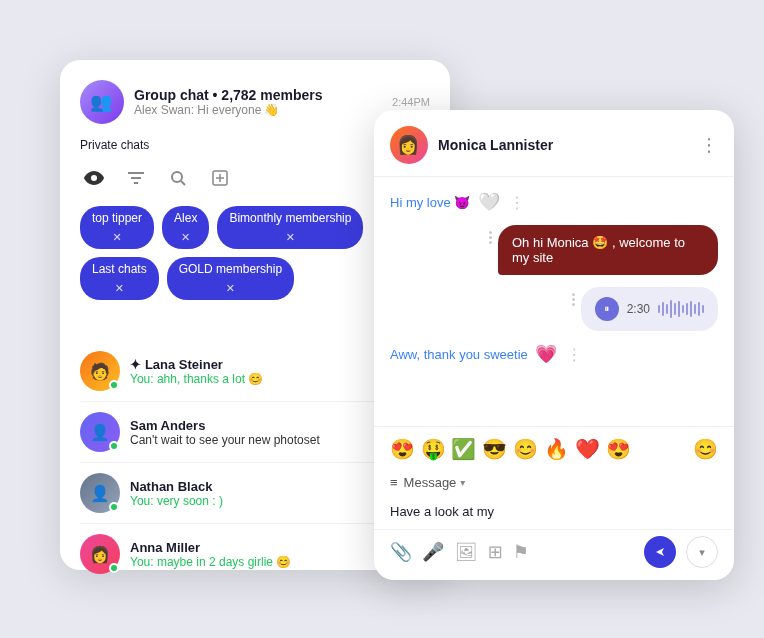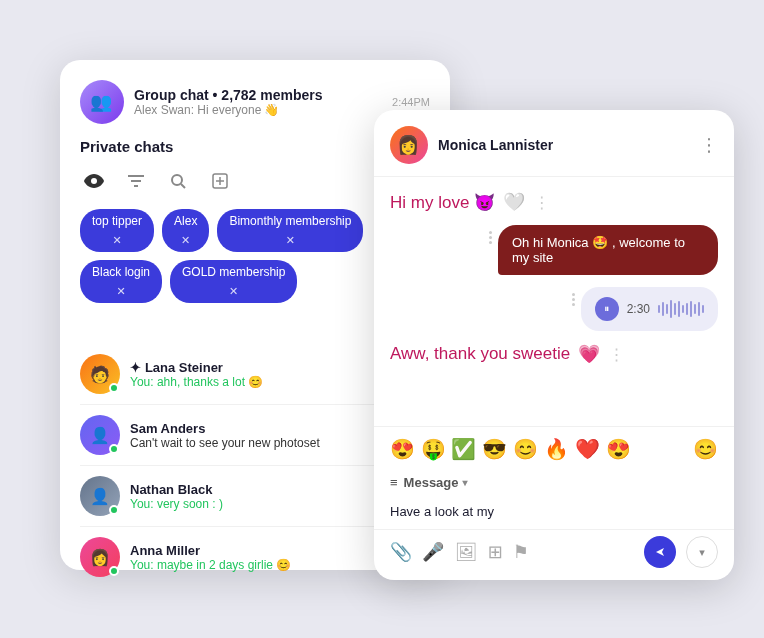--- a/index.html
+++ b/index.html
@@ -79,22 +79,22 @@
     .group-subtitle {
       font-size: 12px;
       color: #888;
     }
     .group-time {
       font-size: 11px;
       color: #aaa;
     }
 
     .section-title {
-      font-size: 15px;
-      font-weight: 700;
+      font-size: 12px;
+      font-weight: 400;
       color: #1a1a2e;
       margin-bottom: 12px;
     }
 
     .filter-icons {
       display: flex;
       align-items: center;
       gap: 14px;
       margin-bottom: 14px;
     }
@@ -324,22 +324,22 @@
       background: #9999dd;
       border-radius: 1px;
     }
 
     .msg-text-row {
       display: flex;
       align-items: center;
       gap: 8px;
     }
     .msg-plain {
-      font-size: 17px;
-      color: #be185d;
+      font-size: 13px;
+      color: #3b82f6;
     }
     .msg-heart { font-size: 18px; }
     .msg-action-dots {
       color: #ccc;
       font-size: 16px;
       cursor: pointer;
     }
 
     .emoji-toolbar {
       padding: 10px 16px 8px;
@@ -367,21 +367,21 @@
       align-items: center;
       gap: 6px;
       font-size: 13px;
       color: #555;
     }
     .msg-type-label {
       display: flex;
       align-items: center;
       gap: 4px;
       font-size: 13px;
-      font-weight: 700;
+      font-weight: 400;
       cursor: pointer;
     }
     .msg-type-chevron { font-size: 10px; color: #888; }
 
     .input-area {
       padding: 6px 16px 10px;
       display: flex;
       align-items: center;
     }
     .input-field {
@@ -495,21 +495,21 @@
       </div>
       <div class="tag">
         <span>Alex</span>
         <span class="tag-x">✕</span>
       </div>
       <div class="tag">
         <span>Bimonthly membership</span>
         <span class="tag-x">✕</span>
       </div>
       <div class="tag">
-        <span>Black login</span>
+        <span>Last chats</span>
         <span class="tag-x">✕</span>
       </div>
       <div class="tag">
         <span>GOLD membership</span>
         <span class="tag-x">✕</span>
       </div>
     </div>
 
     <div class="sort-row">
       <span>Newest</span>

